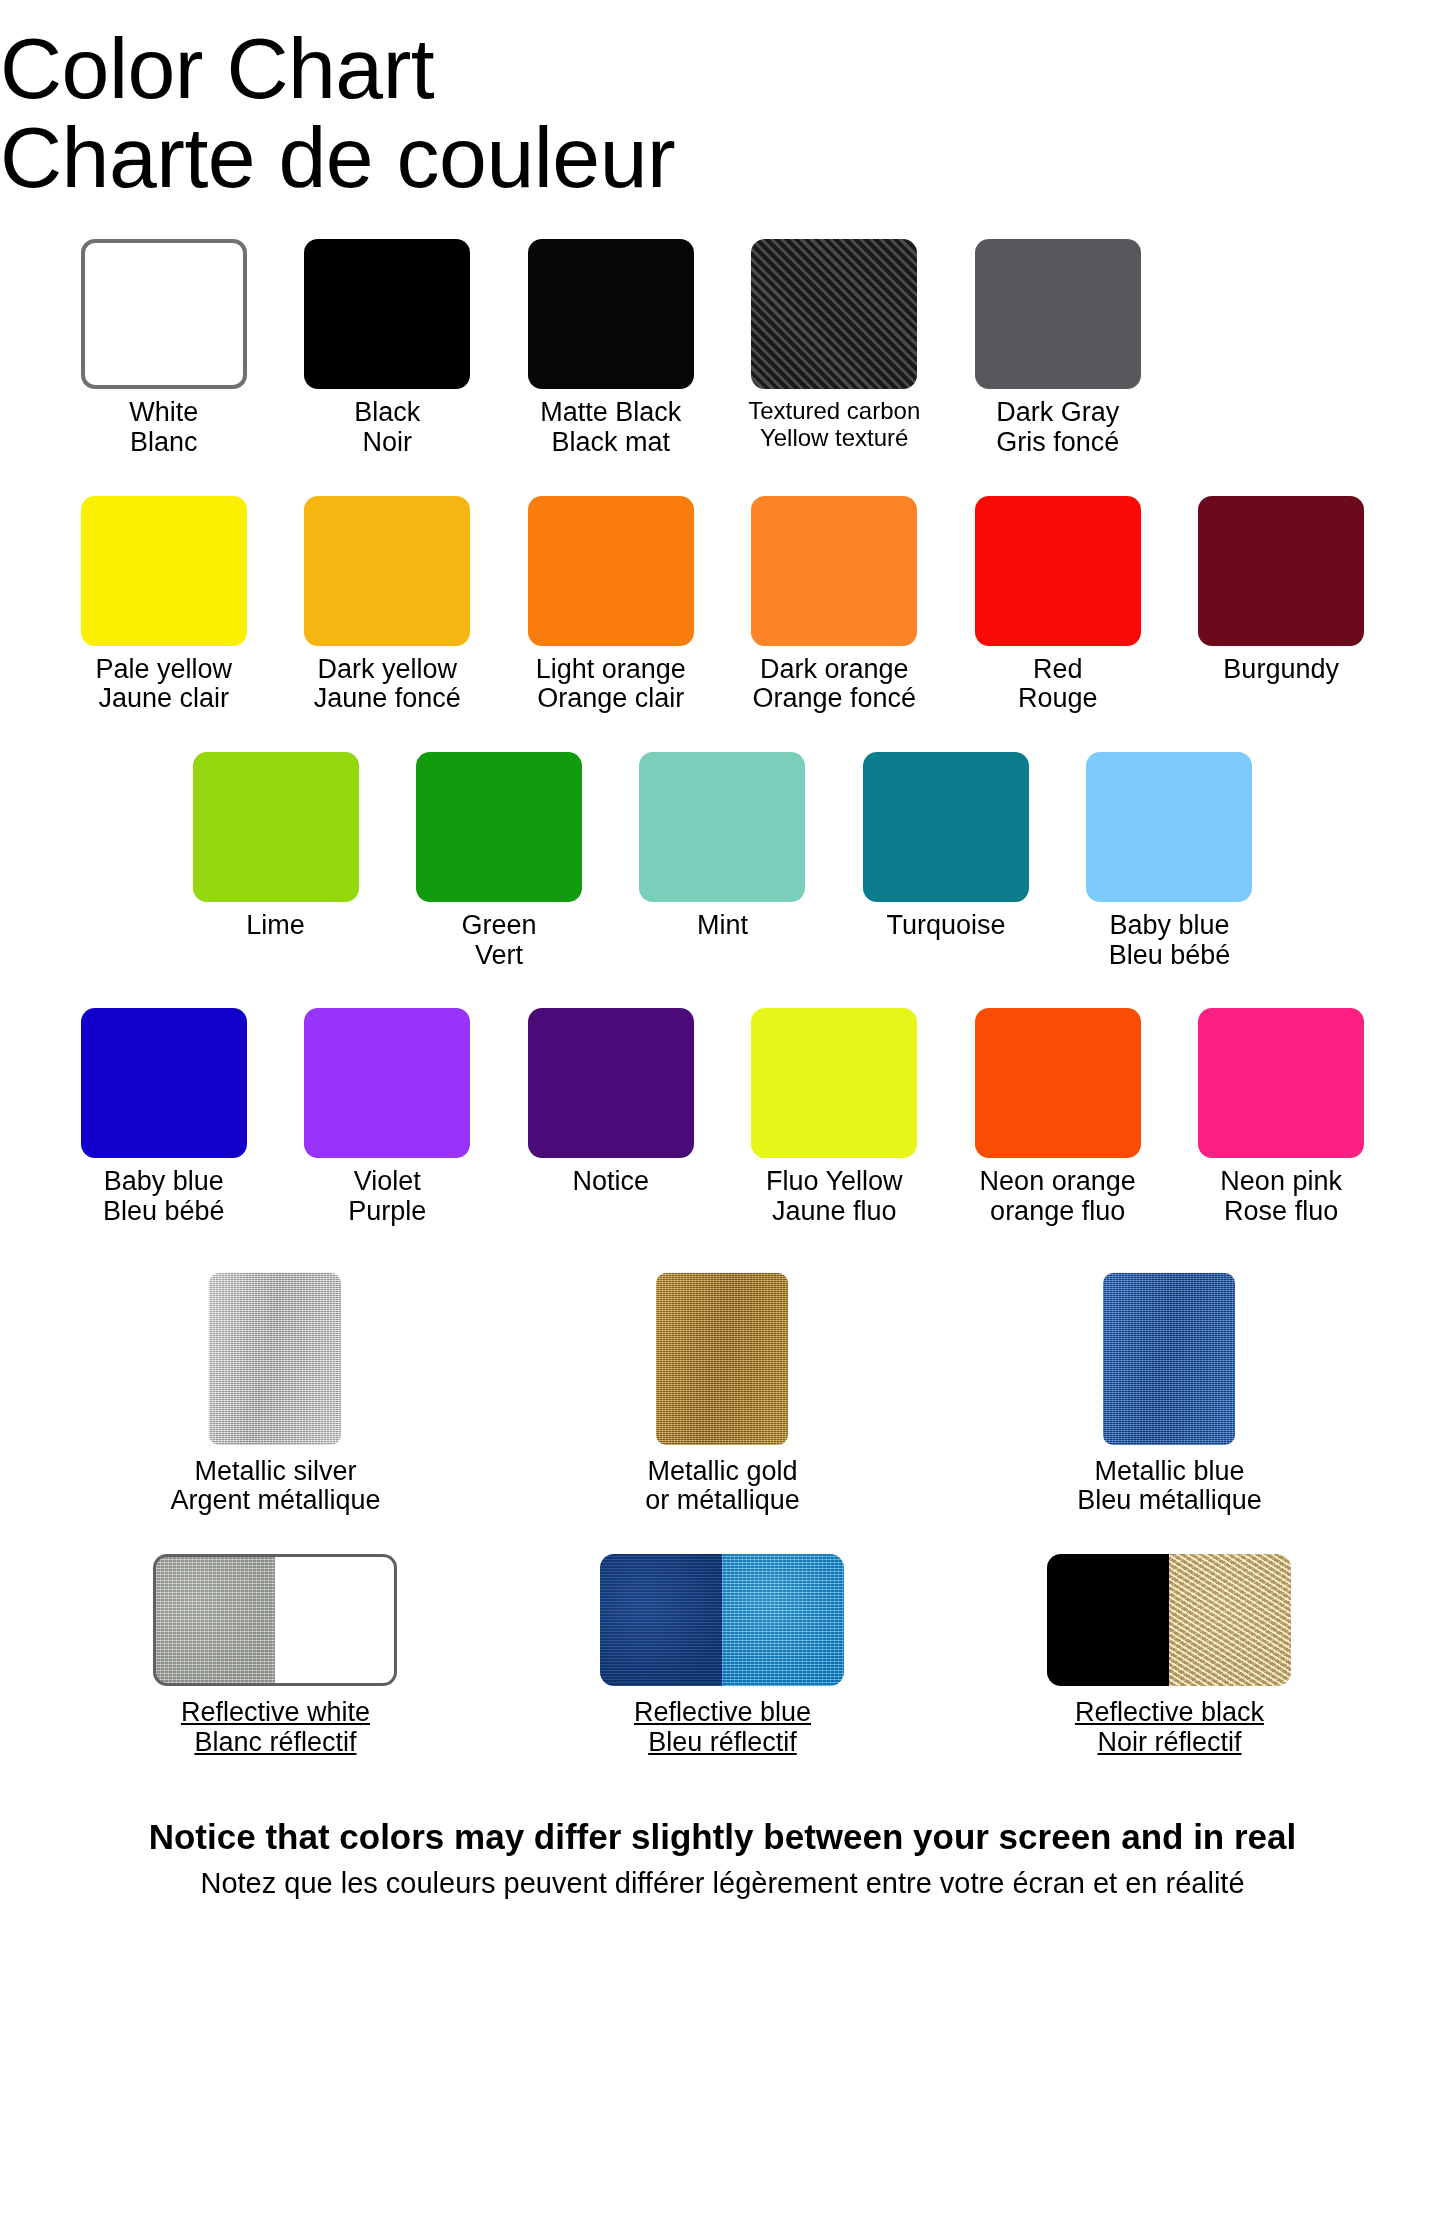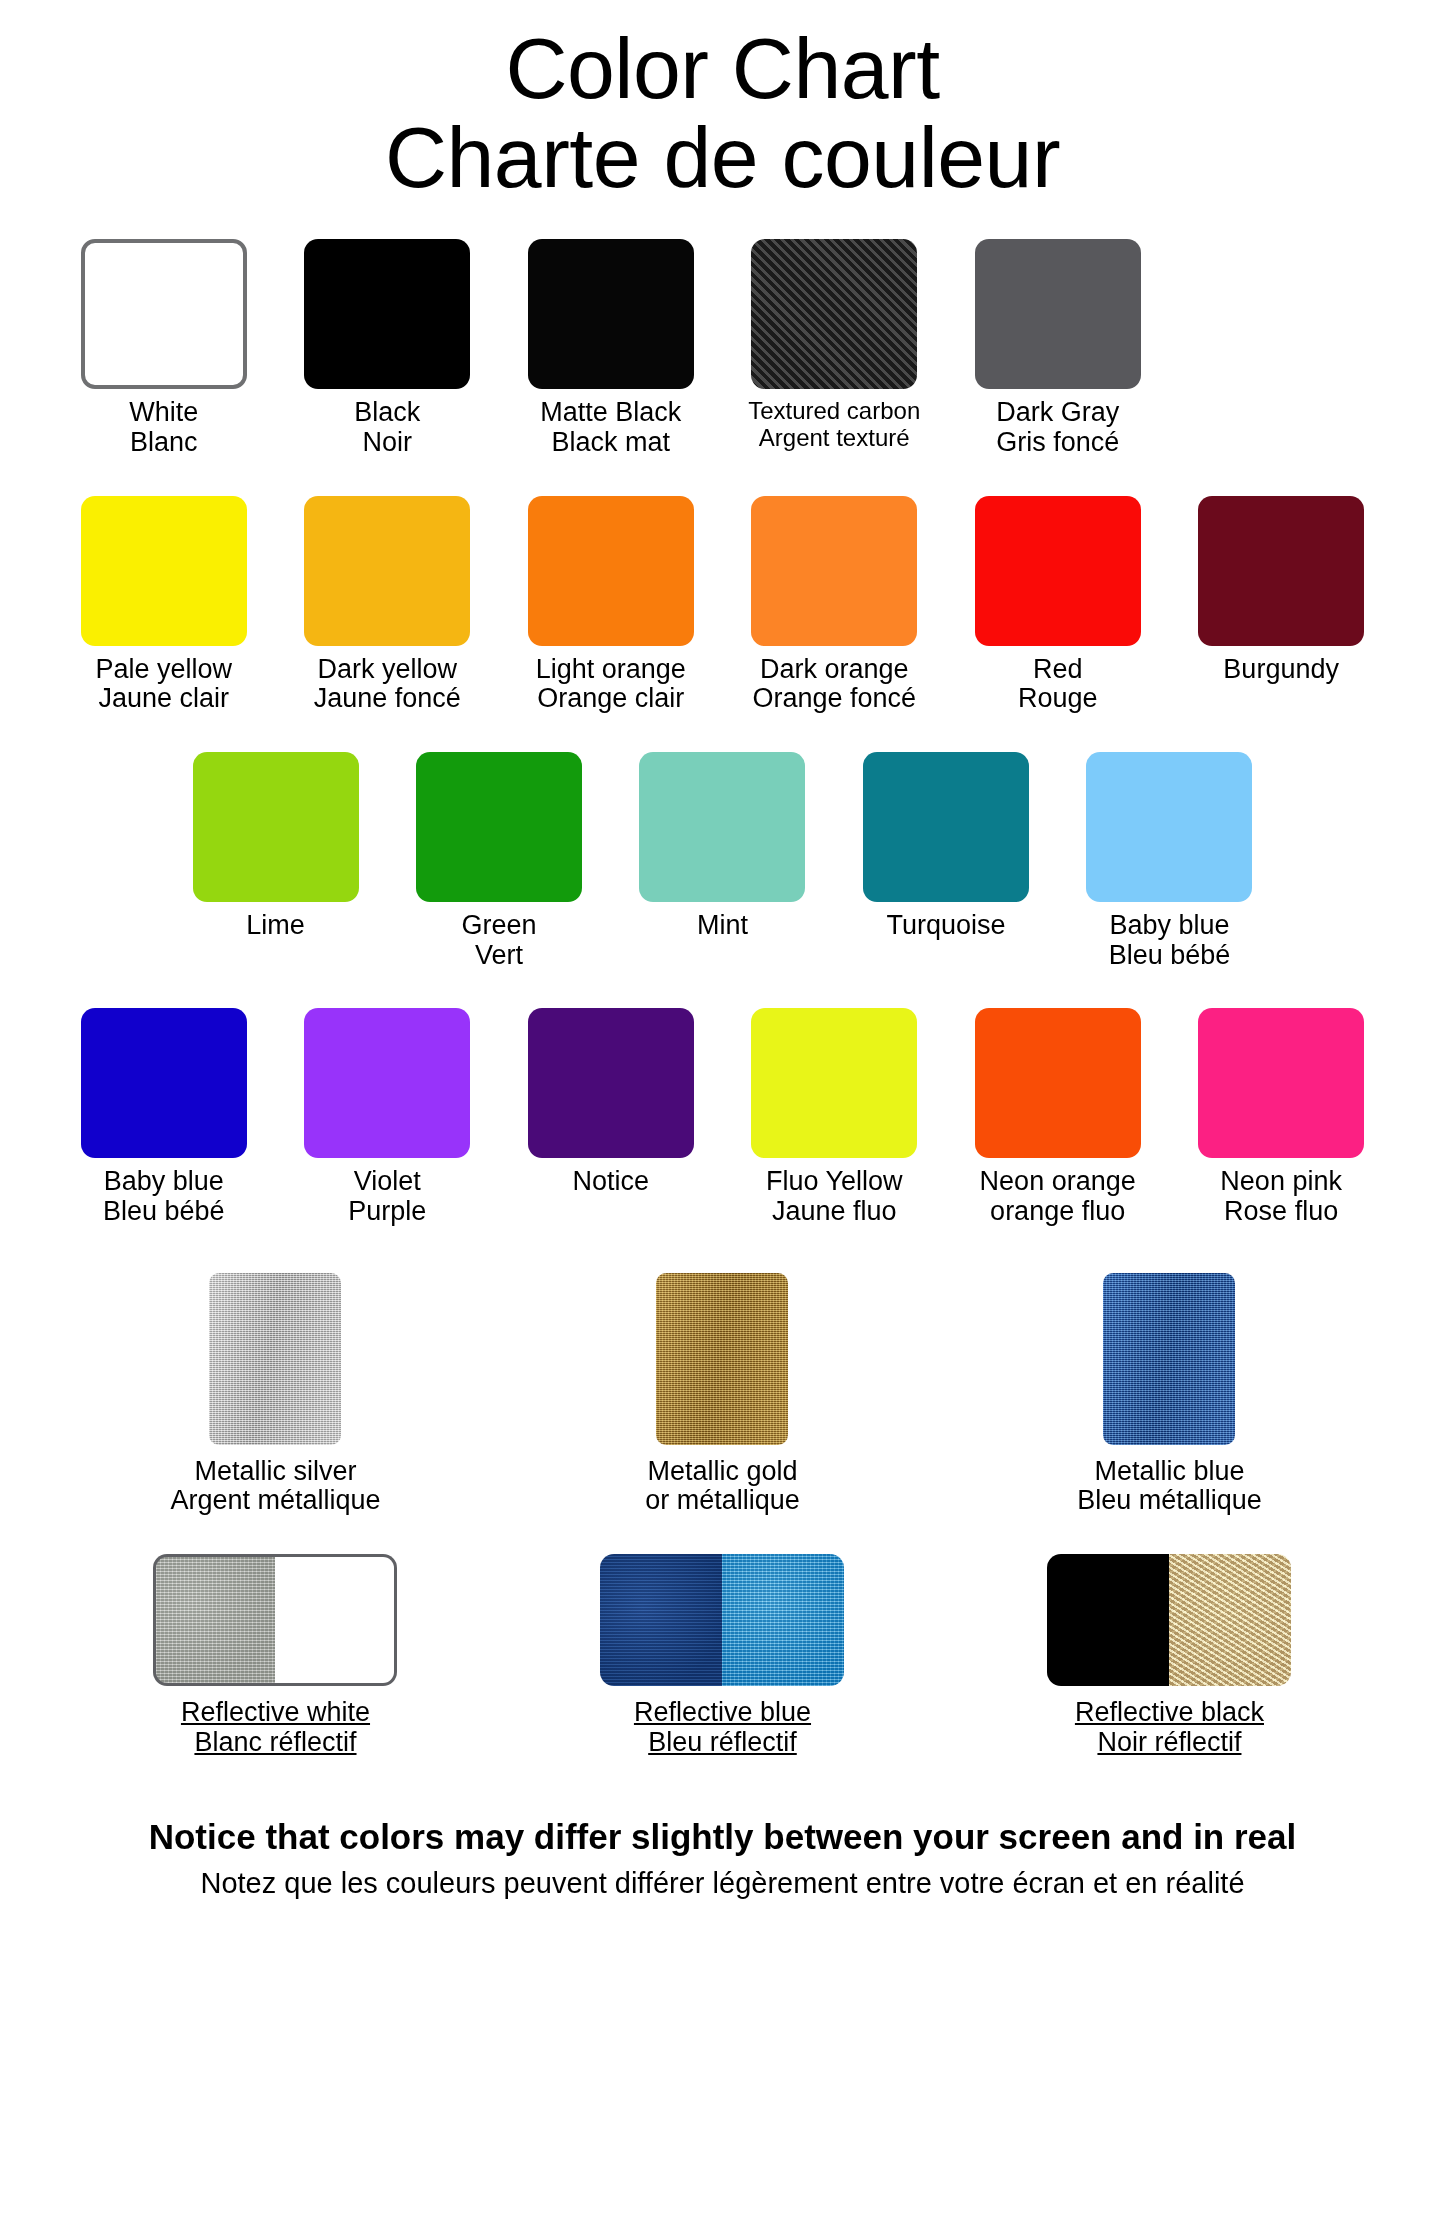--- a/index.html
+++ b/index.html
@@ -11,21 +11,21 @@
     width: 1445px;
     height: 2213px;
     font-family: "Liberation Sans", sans-serif;
     color: #000000;
     overflow: hidden;
     position: relative;
   }
 
   
   .title-block {
-    text-align: center;
+    text-align: left;
     padding-top: 24px;
   }
   .title-line {
     font-size: 86px;
     line-height: 1.03;
     font-weight: 400;
     letter-spacing: -0.5px;
     white-space: nowrap;
   }
 
@@ -228,21 +228,21 @@
       <div class="label">
         <span>Matte Black</span>
         <span class="l2">Black mat</span>
       </div>
     </div>
 
     <div class="cell">
       <div class="swatch tex-carbon"></div>
       <div class="label small">
         <span>Textured carbon</span>
-        <span class="l2">Argent texturé</span>
+        <span class="l2">Yellow texturé</span>
       </div>
     </div>
 
     <div class="cell">
       <div class="swatch" style="background:#58585c"></div>
       <div class="label">
         <span>Dark Gray</span>
         <span class="l2">Gris foncé</span>
       </div>
     </div>

